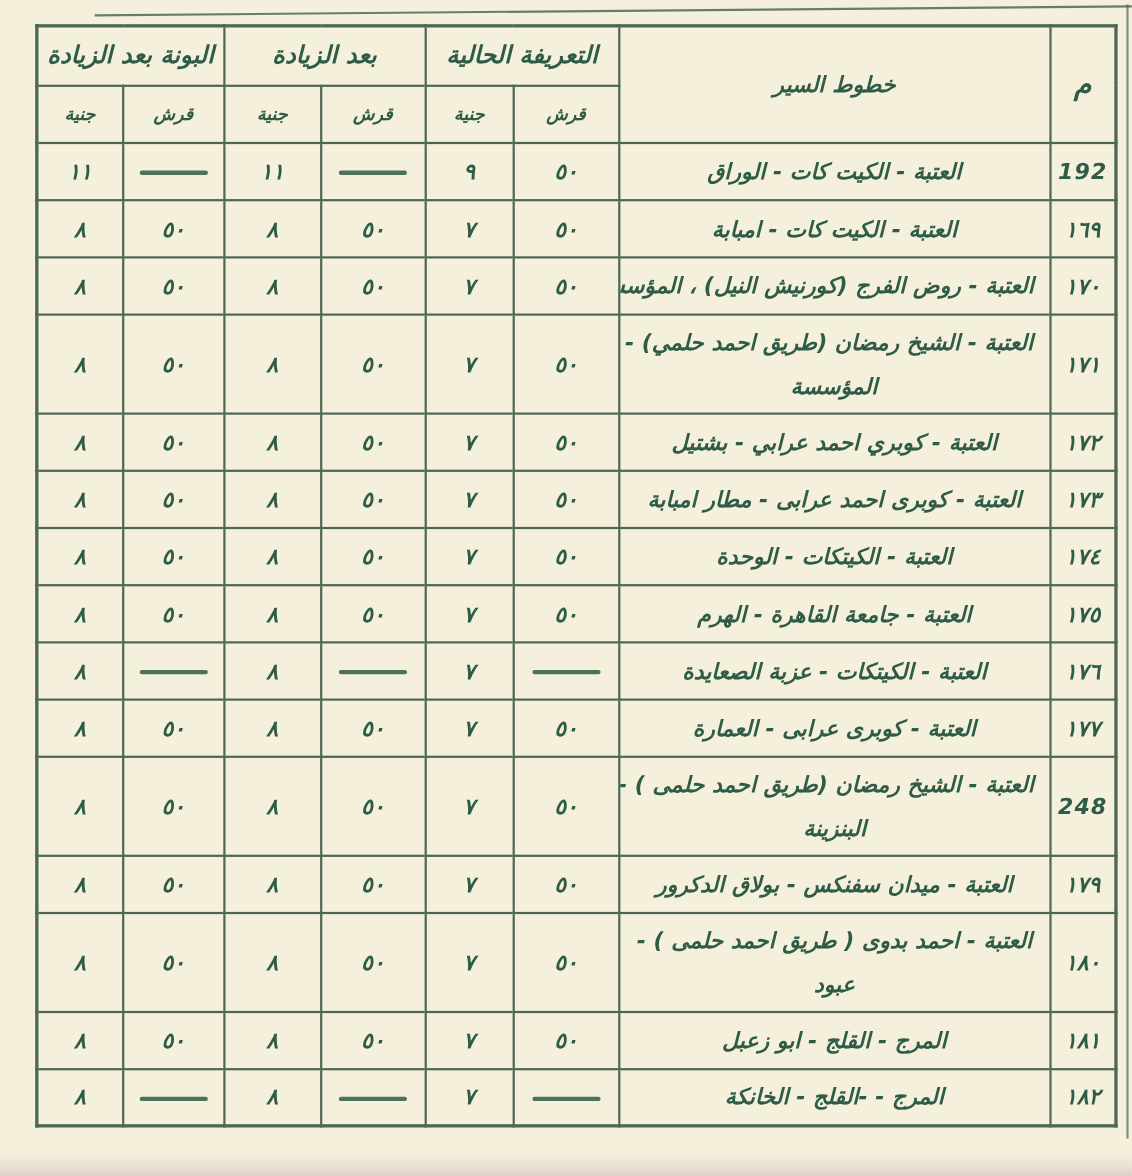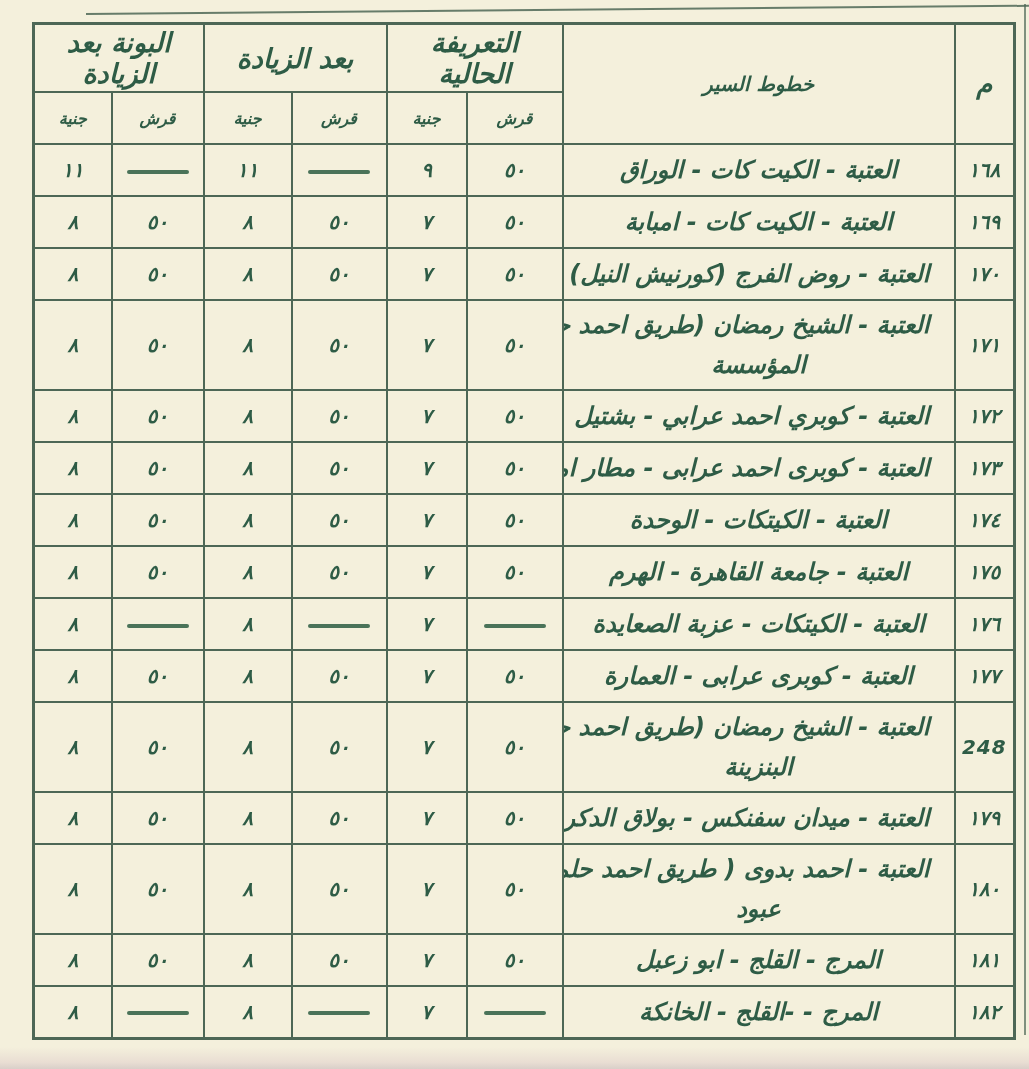--- a/index.html
+++ b/index.html
@@ -60,28 +60,28 @@
     vertical-align:middle;
     font-style:italic;
     font-weight:bold;
     padding:2px 4px;
   }
   thead tr.group-row{height:54px;}
   thead tr.sub-row{height:52px;}
   tbody tr{height:52px;}
   th.serial-header{font-size:26px;}
   th.routes-header{font-size:20px; letter-spacing:.5px;}
-  th.group-header{font-size:27px;text-align:center;}
+  th.group-header{font-size:22px;text-align:center;}
   th.sub-header{font-size:16px;}
   td.serial-cell{font-size:20px; letter-spacing:1px;}
   td.route-cell{
-    font-size:24px;
+    font-size:20px;
     line-height:40px;
     white-space:nowrap;
-    padding:4px 24px;
+    padding:4px 14px;
     overflow:hidden;
   }
   td.fare-cell{font-size:20px;}
   .dash{
     display:inline-block;
     width:62px; height:4px;
     background:var(--dash);
     border-radius:2px;
     vertical-align:middle;
   }
@@ -118,21 +118,21 @@
         <th class="sub-header">قرش</th>
         <th class="sub-header">جنية</th>
         <th class="sub-header">قرش</th>
         <th class="sub-header">جنية</th>
         <th class="sub-header">قرش</th>
         <th class="sub-header">جنية</th>
       </tr>
     </thead>
     <tbody id="rows-body">
         <tr>
-          <td class="serial-cell">١٦٨</td>
+          <td class="serial-cell">192</td>
           <td class="route-cell">العتبة - الكيت كات - الوراق</td>
           <td class="fare-cell">٥٠</td>
           <td class="fare-cell">٩</td>
           <td class="fare-cell"><span class="dash"></span></td>
           <td class="fare-cell">١١</td>
           <td class="fare-cell"><span class="dash"></span></td>
           <td class="fare-cell">١١</td>
         </tr>
         <tr>
           <td class="serial-cell">١٦٩</td>

